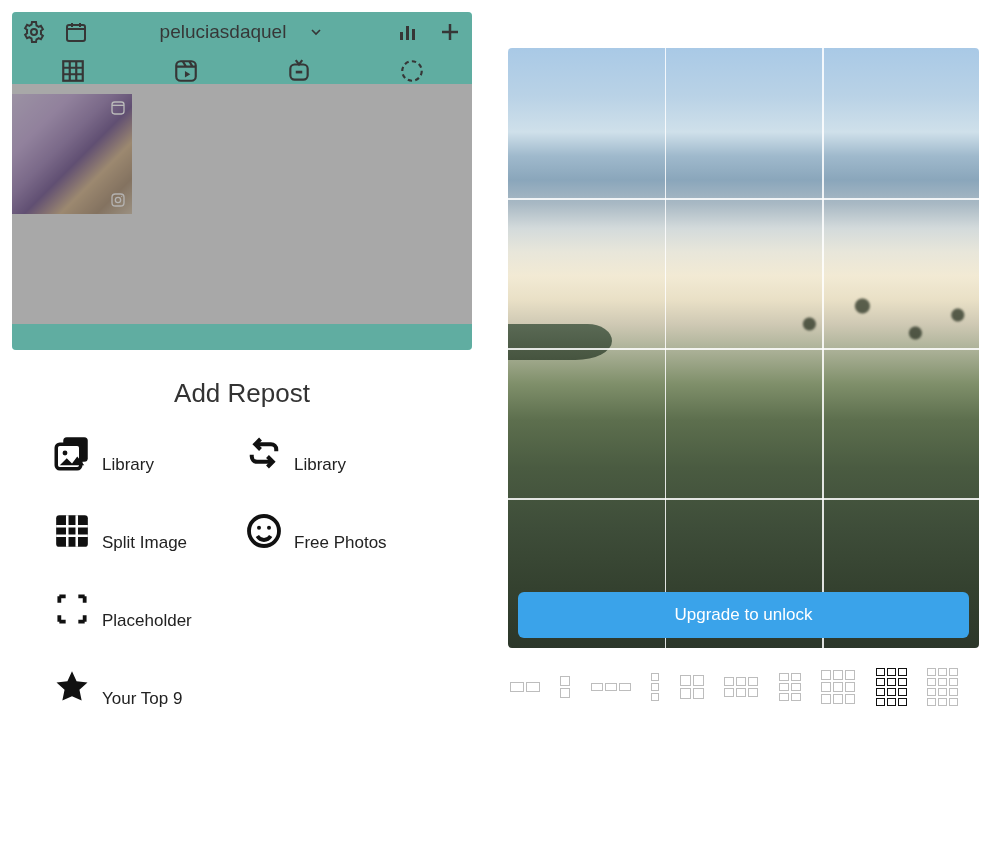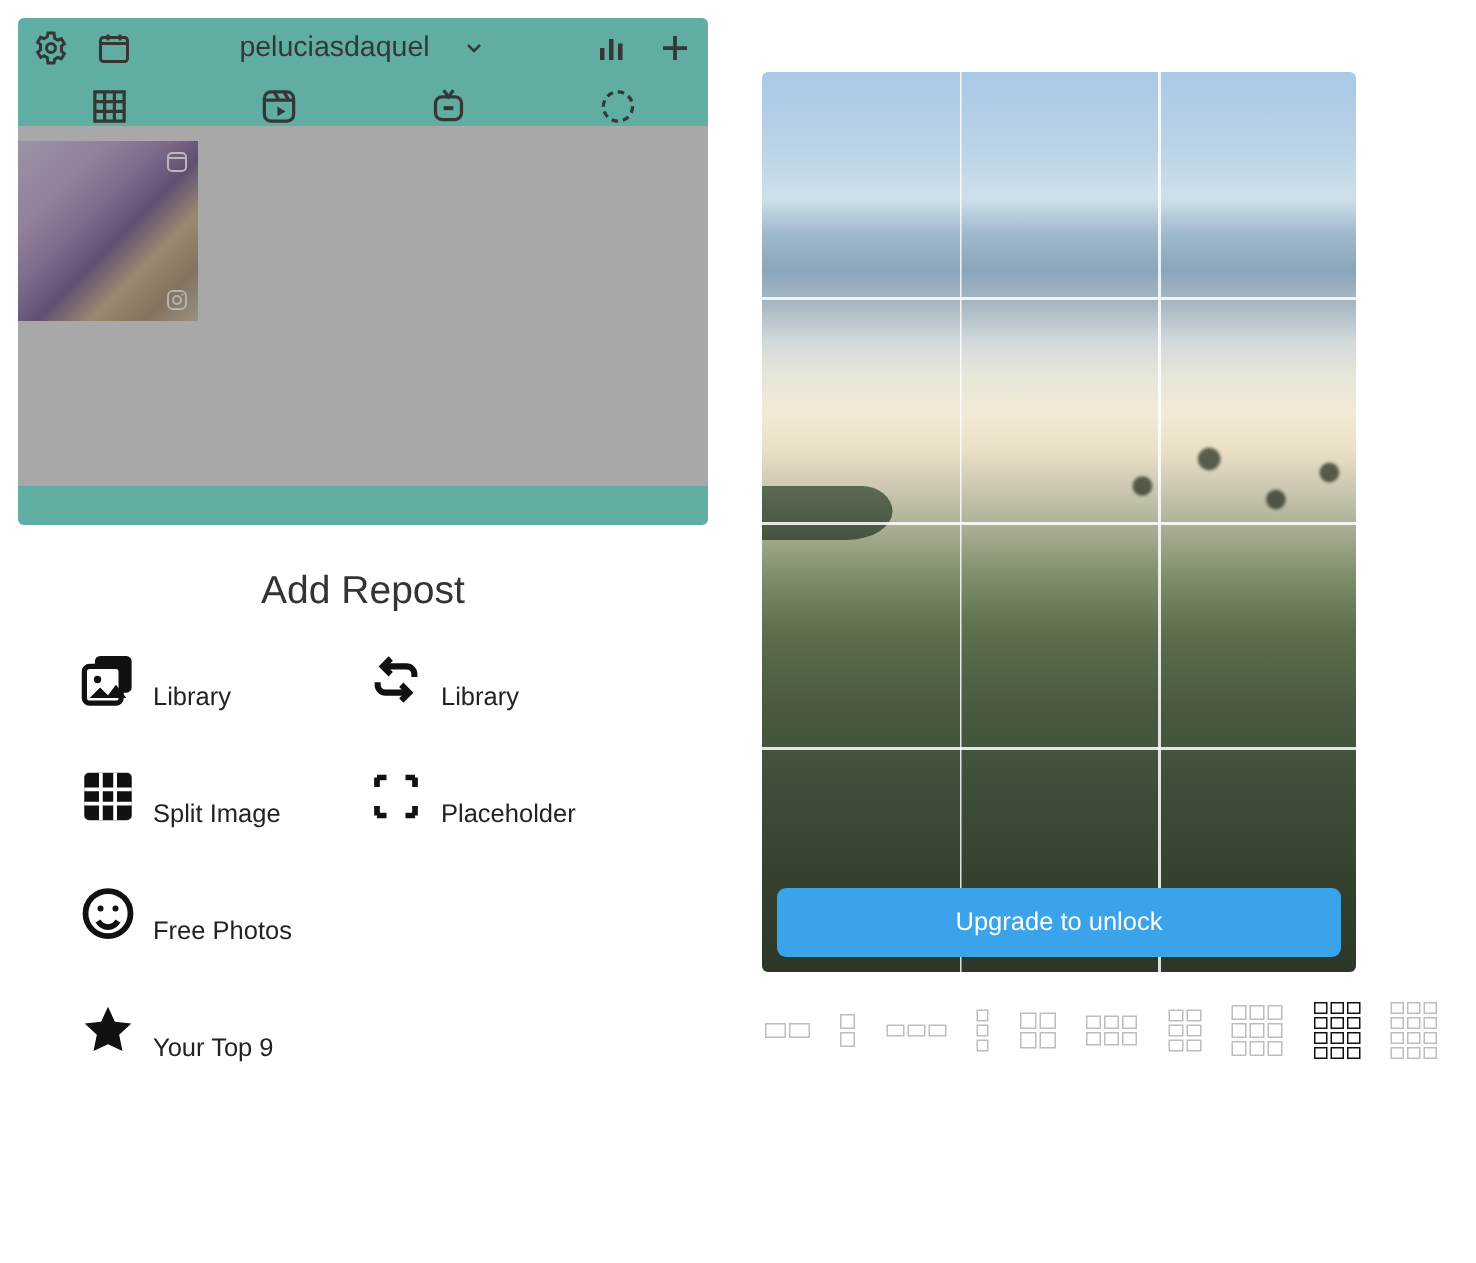--- a/index.html
+++ b/index.html
@@ -87,21 +87,21 @@
     display:flex; align-items:center; justify-content:space-between;
     padding: 18px 22px 14px 22px;
     border-bottom: 1px solid #e2e2e2;
   }
   .r-header .title { font-size:20px; font-weight:700; color:#111; }
   .r-header .side  { font-size:18px; color:#333; }
 
   .r-image-wrap {
     margin: 48px 24px 0 24px;
     position: relative;
-    width: 396px; height: 600px;
+    width: 471px; height: 600px;
     overflow:hidden;
     border-radius:4px;
   }
   .r-image {
     position:absolute; inset:0;
     background:
       linear-gradient(to bottom,
         #a9c9e6 0%, #b9d2e6 8%,
         #cfe0ea 14%, #9fb9cc 18%,
         #8aa6bb 22%, #a9b9c4 26%,
@@ -292,36 +292,36 @@
       <span class="media-icon">
         <svg width="38" height="38" viewBox="0 0 24 24" fill="#111">
             <rect x="2" y="2" width="20" height="20" rx="2"></rect>
             <path d="M2 9h20M2 15h20M9 2v20M15 2v20" stroke="#fff" stroke-width="1.6"></path>
           </svg>
       </span>
       <span class="lbl">Split Image</span>
     </div>
     <div class="media-item">
       <span class="media-icon">
-        <svg width="38" height="38" viewBox="0 0 24 24" fill="none" stroke="#111" stroke-width="2.4">
-            <path d="M4 4h4M4 4v4M20 4h-4M20 4v4M4 20h4M4 20v-4M20 20h-4M20 20v-4"></path>
-          </svg>
-      </span>
-      <span class="lbl">Placeholder</span>
-    </div>
-    <div class="media-item">
-      <span class="media-icon">
         <svg width="40" height="40" viewBox="0 0 24 24" fill="none" stroke="#111" stroke-width="2.3">
             <circle cx="12" cy="12" r="9"></circle>
             <circle cx="9" cy="10" r="1.2" fill="#111" stroke="none"></circle>
             <circle cx="15" cy="10" r="1.2" fill="#111" stroke="none"></circle>
             <path d="M8 15c1 1.6 2.4 2.4 4 2.4s3-0.8 4-2.4"></path>
           </svg>
       </span>
       <span class="lbl">Free Photos</span>
+    </div>
+    <div class="media-item">
+      <span class="media-icon">
+        <svg width="38" height="38" viewBox="0 0 24 24" fill="none" stroke="#111" stroke-width="2.4">
+            <path d="M4 4h4M4 4v4M20 4h-4M20 4v4M4 20h4M4 20v-4M20 20h-4M20 20v-4"></path>
+          </svg>
+      </span>
+      <span class="lbl">Placeholder</span>
     </div>
     <div class="media-item media-grid-last">
       <span class="media-icon">
         <svg width="38" height="38" viewBox="0 0 24 24" fill="#111">
             <path d="M12 2l2.9 6.3 6.9.8-5.1 4.7 1.4 6.8L12 17.8 5.9 20.6l1.4-6.8L2.2 9.1l6.9-.8z"></path>
           </svg>
       </span>
       <span class="lbl">Your Top 9</span>
     </div>
   </div>

